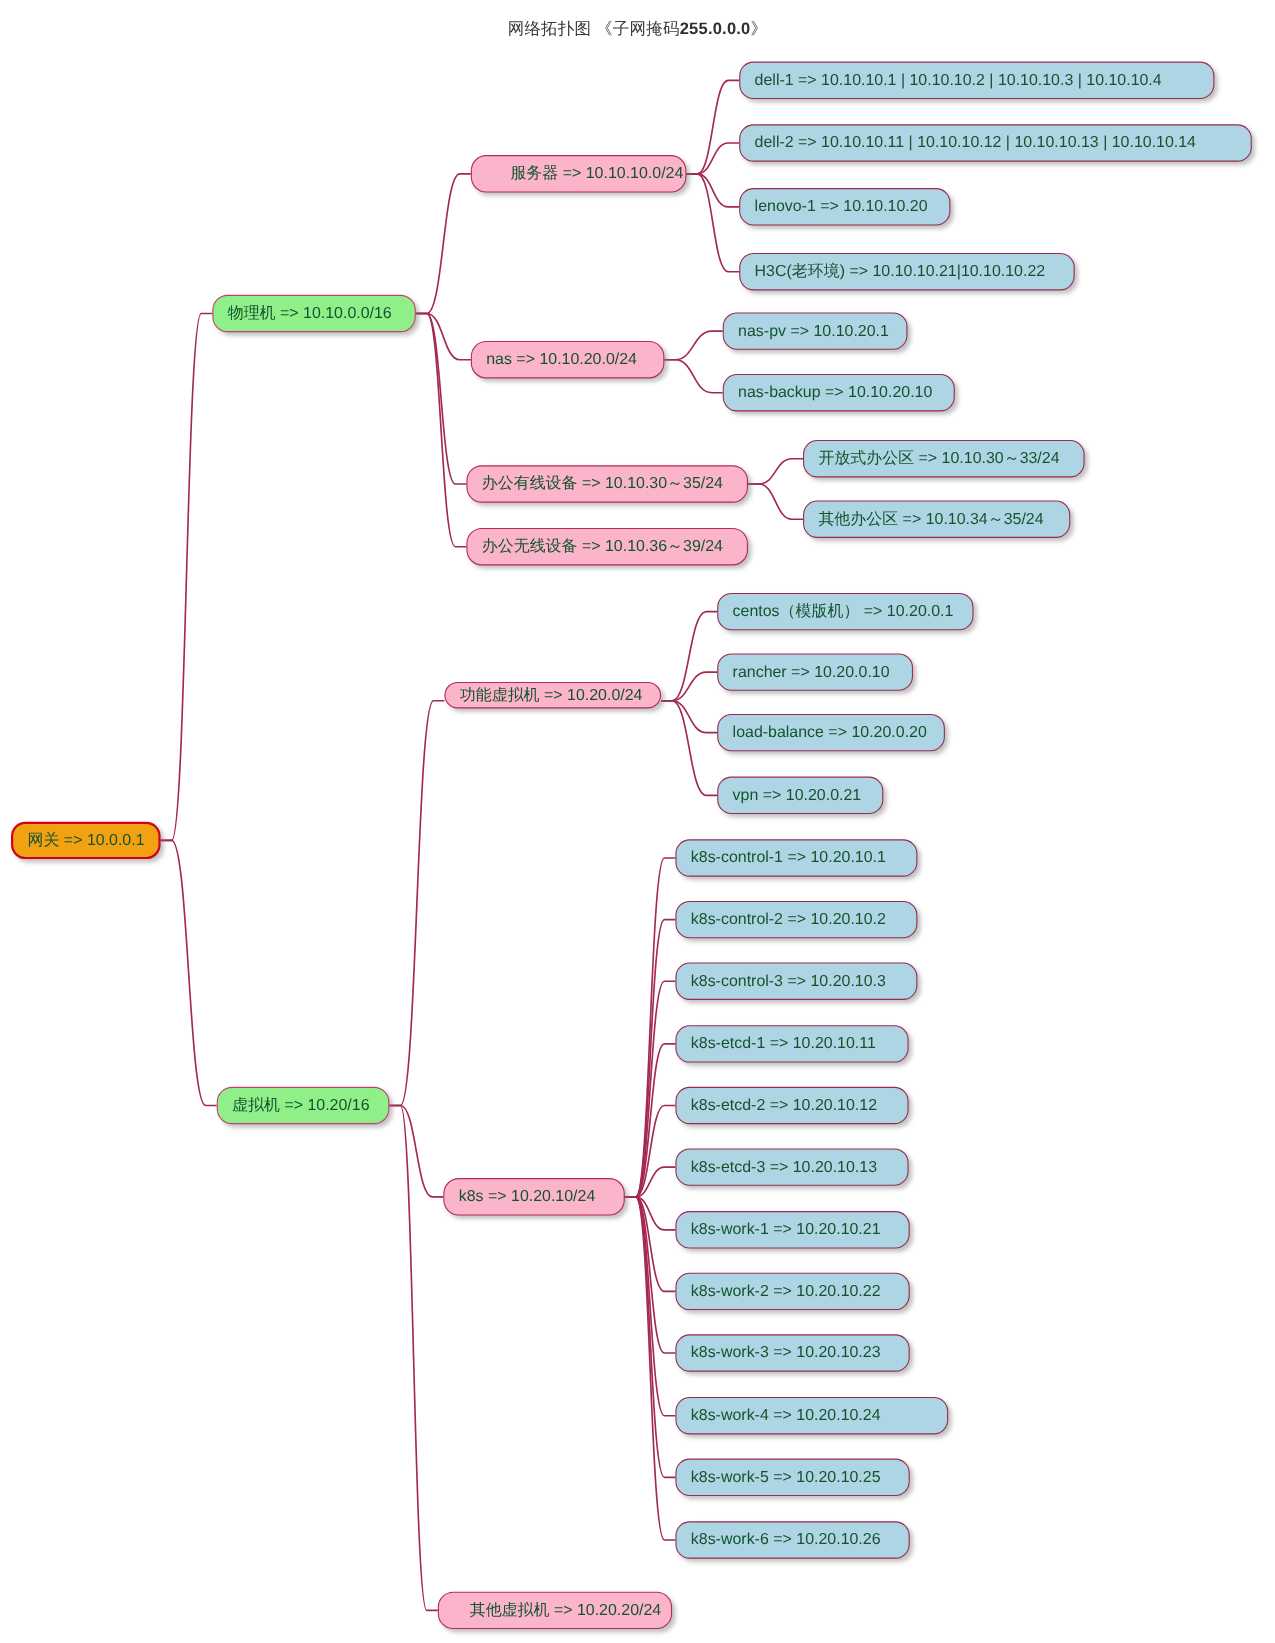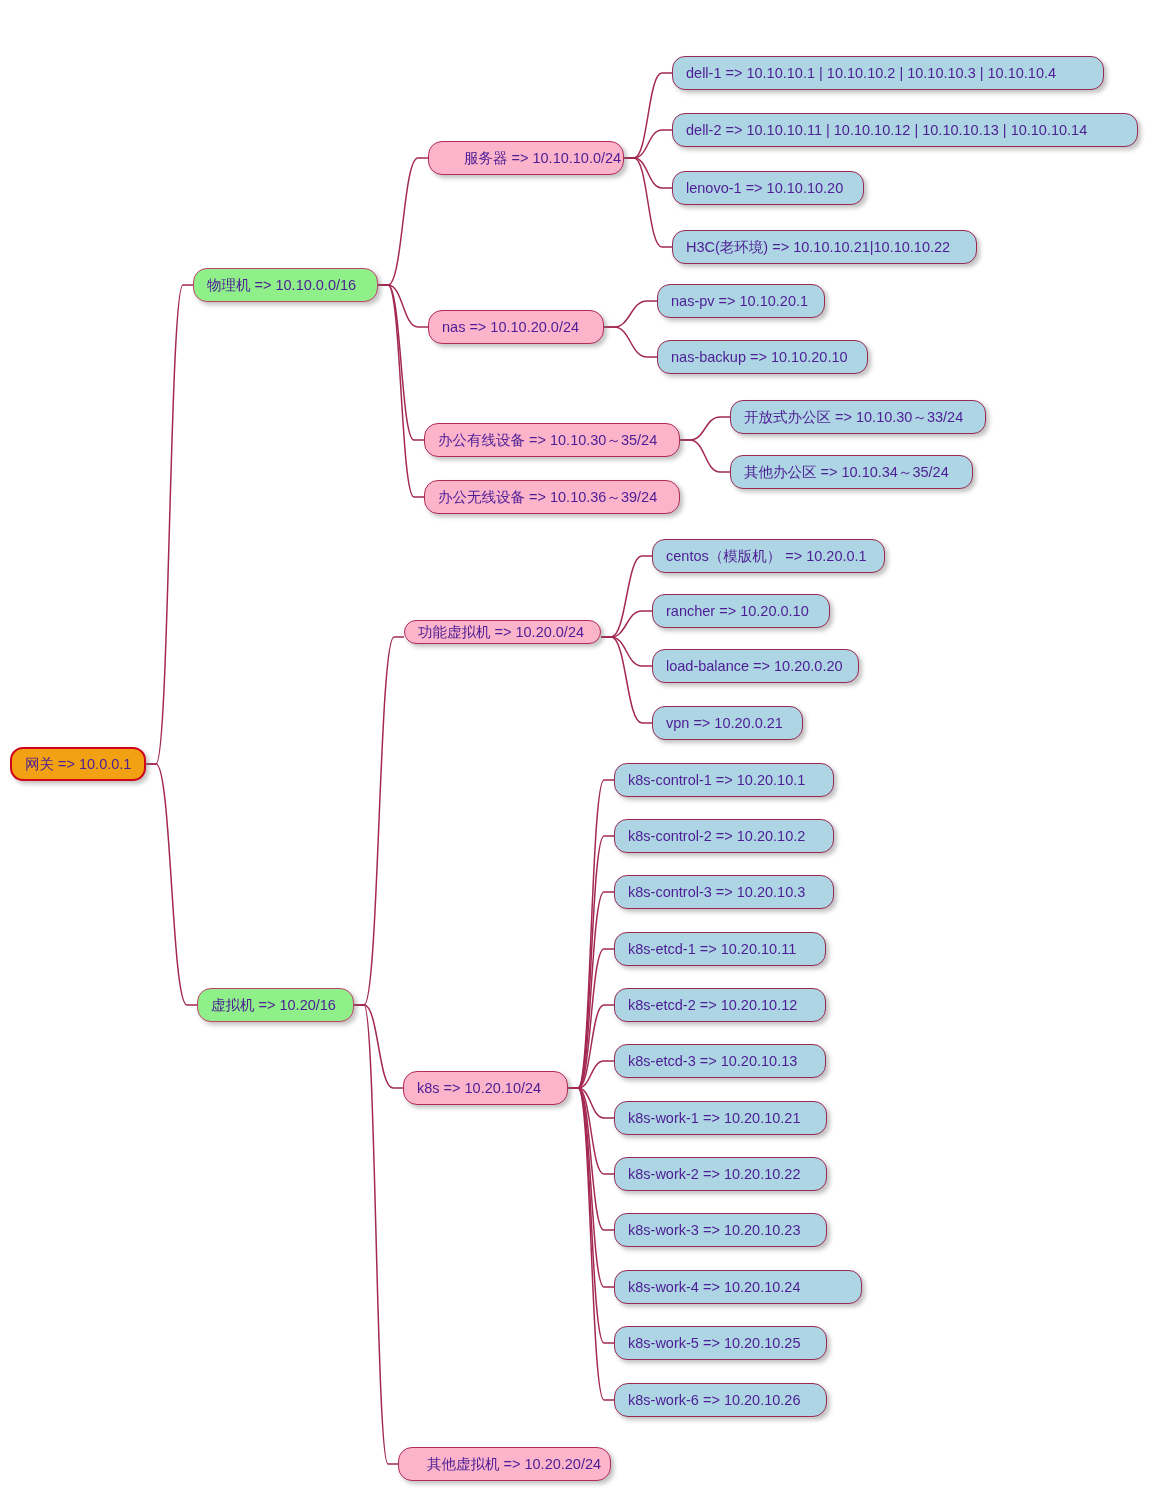--- a/index.html
+++ b/index.html
@@ -41,21 +41,21 @@
   .node {
     position: absolute;
     box-sizing: border-box;
     border: 1.6px solid #a32952;
     border-radius: 12px;
     display: flex;
     align-items: center;
     padding: 0 13px;
     font-size: 14.5px;
     line-height: 1;
-    color: #4c1d95;
+    color: #14532d;
     white-space: nowrap;
     box-shadow: 3px 3px 4px rgba(120,120,120,0.45);
   }
   .node.root {
     background: #f2a112;
     border-color: #d0021b;
     border-width: 2px;
     border-radius: 13px;
   }
   .node.green {
@@ -108,20 +108,21 @@
       <path d="M568,1088 L578,1088 C591,1088 591,1005 604,1005 L614,1005" fill="none" stroke="#a32952" stroke-width="1.5"></path>
       <path d="M568,1088 L578,1088 C591,1088 591,1061 604,1061 L614,1061" fill="none" stroke="#a32952" stroke-width="1.5"></path>
       <path d="M568,1088 L578,1088 C591,1088 591,1118 604,1118 L614,1118" fill="none" stroke="#a32952" stroke-width="1.5"></path>
       <path d="M568,1088 L578,1088 C591,1088 591,1174 604,1174 L614,1174" fill="none" stroke="#a32952" stroke-width="1.5"></path>
       <path d="M568,1088 L578,1088 C591,1088 591,1230 604,1230 L614,1230" fill="none" stroke="#a32952" stroke-width="1.5"></path>
       <path d="M568,1088 L578,1088 C591,1088 591,1287 604,1287 L614,1287" fill="none" stroke="#a32952" stroke-width="1.5"></path>
       <path d="M568,1088 L578,1088 C591,1088 591,1343 604,1343 L614,1343" fill="none" stroke="#a32952" stroke-width="1.5"></path>
       <path d="M568,1088 L578,1088 C591,1088 591,1400 604,1400 L614,1400" fill="none" stroke="#a32952" stroke-width="1.5"></path>
     </svg>
 
+  <div id="title"><span>网络拓扑图 《子网掩码</span><span class="bold">255.0.0.0</span><span>》</span></div>
 
   <div id="nodes">
       <div class="node root" style="left: 10px; top: 747px; width: 136px; height: 34px;">
         <span>网关 =&gt; 10.0.0.1</span>
       </div>
       <div class="node green" style="left: 193px; top: 268px; width: 185px; height: 34px;">
         <span>物理机 =&gt; 10.10.0.0/16</span>
       </div>
       <div class="node green" style="left: 197px; top: 988px; width: 157px; height: 34px;">
         <span>虚拟机 =&gt; 10.20/16</span>
@@ -209,18 +210,18 @@
       </div>
       <div class="node blue" style="left: 614px; top: 1213px; width: 213px; height: 34px;">
         <span>k8s-work-3 =&gt; 10.20.10.23</span>
       </div>
       <div class="node blue" style="left: 614px; top: 1270px; width: 248px; height: 34px;">
         <span>k8s-work-4 =&gt; 10.20.10.24</span>
       </div>
       <div class="node blue" style="left: 614px; top: 1326px; width: 213px; height: 34px;">
         <span>k8s-work-5 =&gt; 10.20.10.25</span>
       </div>
-      <div class="node blue" style="left: 614px; top: 1383px; width: 213px; height: 34px; border-radius: 14px;">
+      <div class="node blue" style="left: 614px; top: 1383px; width: 213px; height: 34px;">
         <span>k8s-work-6 =&gt; 10.20.10.26</span>
       </div>
     </div>
 
 </div>
 
 </body></html>

